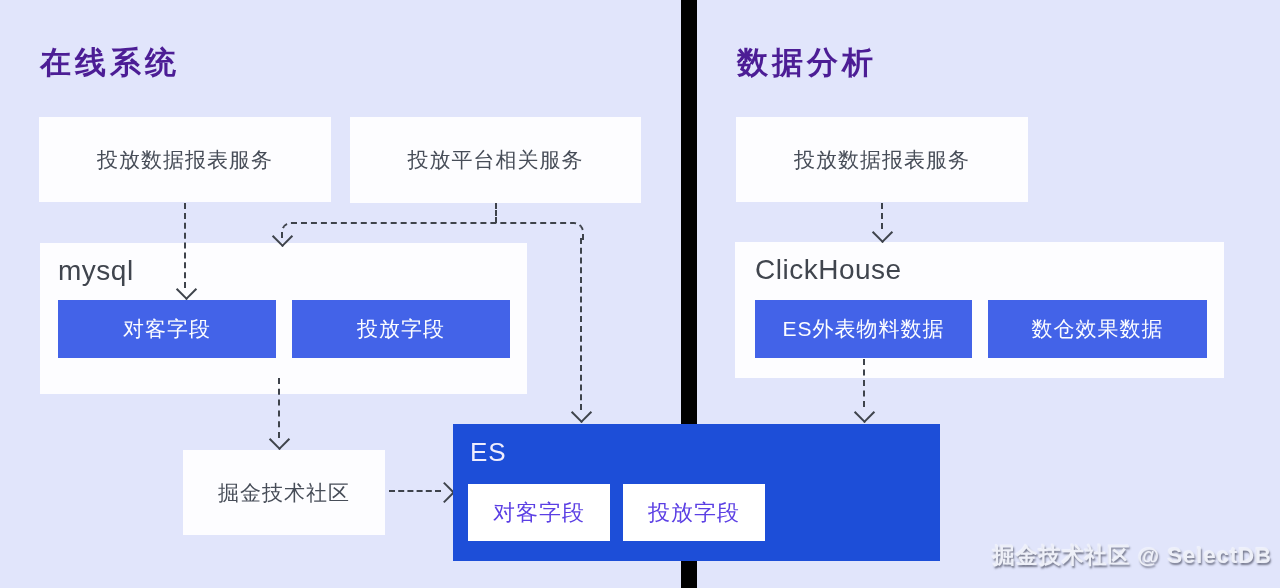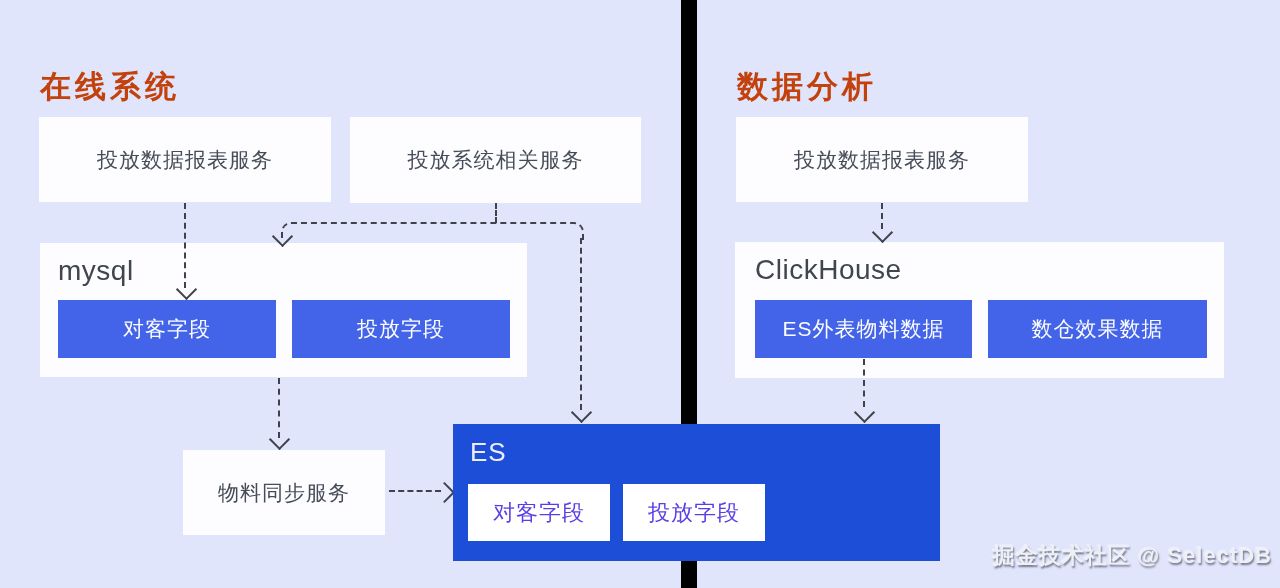--- a/index.html
+++ b/index.html
@@ -7,39 +7,39 @@
     position:relative;width:1280px;height:588px;overflow:hidden;
     background:#e1e5fb;
     font-family:"Liberation Sans","DejaVu Sans",sans-serif;
   }
   
   .divider{position:absolute;top:0;left:681px;width:16px;height:588px;background:#000;z-index:1;}
 
   
   .sec-title{
     position:absolute;font-size:31px;font-weight:700;letter-spacing:4px;
-    color:#c2410c;z-index:2;margin-top:24px;
+    color:#4c1d95;z-index:2;
   }
   .sec-title.left{left:40px;top:42px;}
   .sec-title.right{left:737px;top:42px;}
 
   
   .wbox{
     position:absolute;background:#fdfdff;z-index:2;
     display:flex;align-items:center;justify-content:center;
     font-size:21px;color:#474d58;letter-spacing:1px;
   }
   .b-platform{left:39px;top:117px;width:292px;height:85px;}
   .b-system{left:350px;top:117px;width:291px;height:86px;}
   .b-sync{left:183px;top:450px;width:202px;height:85px;}
   .b-report{left:736px;top:117px;width:292px;height:85px;}
 
   
   .container-box{position:absolute;background:#fdfdff;z-index:2;}
-  .mysql-box{left:40px;top:243px;width:487px;height:134px;}
+  .mysql-box{left:40px;top:243px;width:487px;height:151px;}
   .ch-box{left:735px;top:242px;width:489px;height:136px;}
   .container-label{
     padding:12px 0 0 18px;font-size:28px;color:#40454e;letter-spacing:0.5px;
   }
   .ch-box .container-label{padding-left:20px;}
 
   
   .blue-btn{
     position:absolute;background:#4363e8;color:#fcfdff;
     display:flex;align-items:center;justify-content:center;
@@ -105,29 +105,29 @@
 </head>
 <body>
 
 <div id="stage">
 
   <div class="divider"></div>
 
   <div class="sec-title left">在线系统</div>
 
   <div class="wbox b-platform">投放数据报表服务</div>
-  <div class="wbox b-system">投放系统相关服务</div>
+  <div class="wbox b-system">投放平台相关服务</div>
 
   <div class="container-box mysql-box">
     <div class="container-label">mysql</div>
     <div class="blue-btn mysql-f1">对客字段</div>
     <div class="blue-btn mysql-f2">投放字段</div>
   </div>
 
-  <div class="wbox b-sync">物料同步服务</div>
+  <div class="wbox b-sync">掘金技术社区</div>
 
   <div class="es-box">
     <div class="es-label">ES</div>
     <div class="es-chip es-c1">对客字段</div>
     <div class="es-chip es-c2">投放字段</div>
   </div>
 
   <div class="sec-title right">数据分析</div>
 
   <div class="wbox b-report">投放数据报表服务</div>

